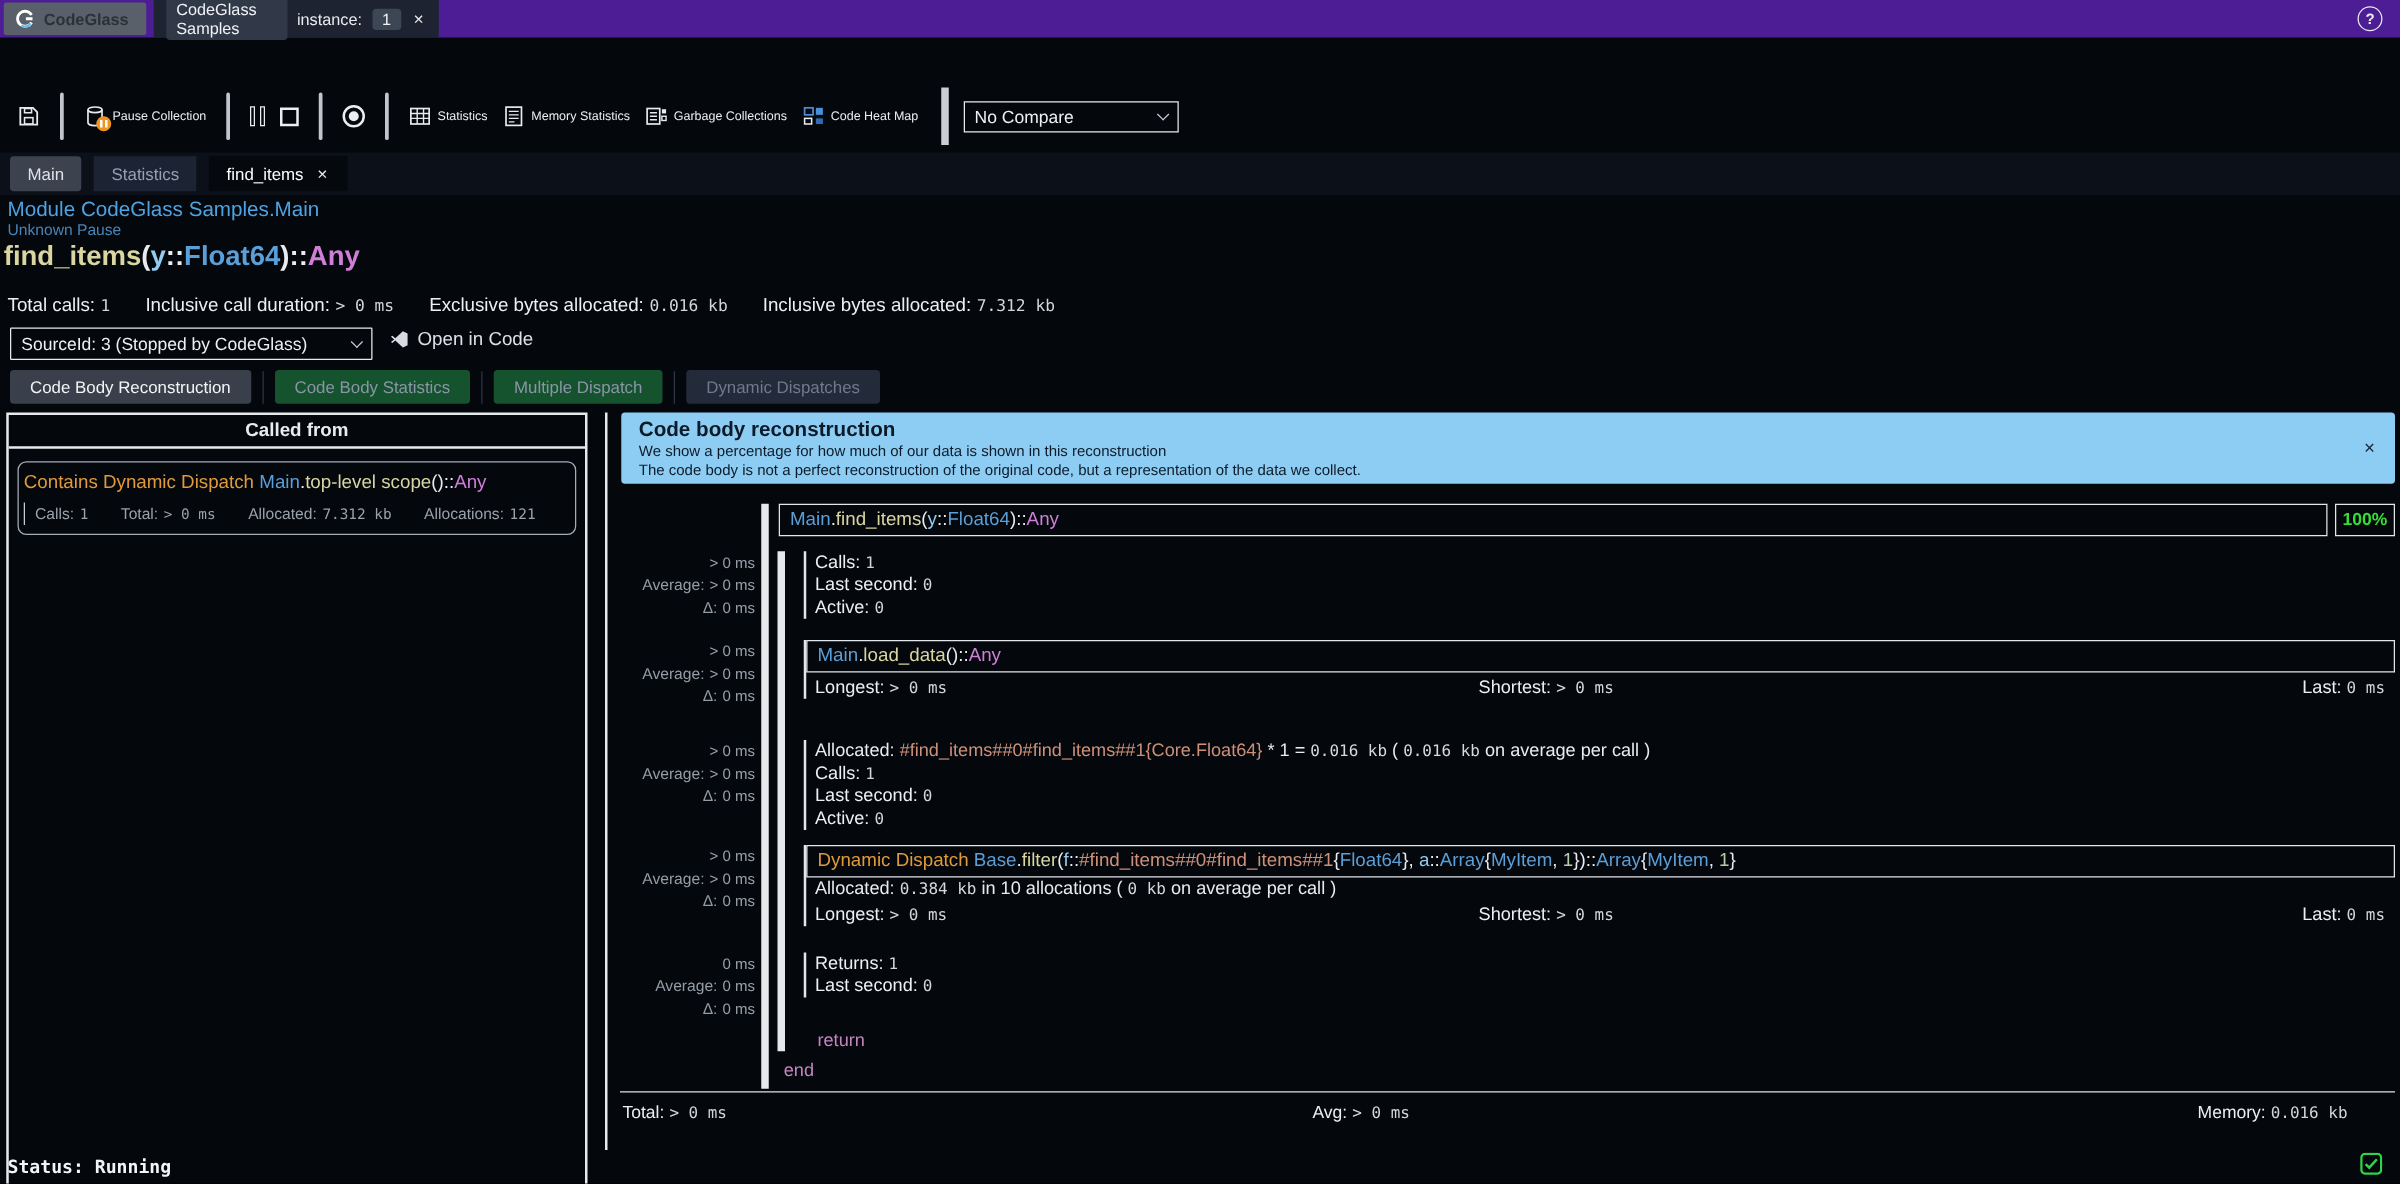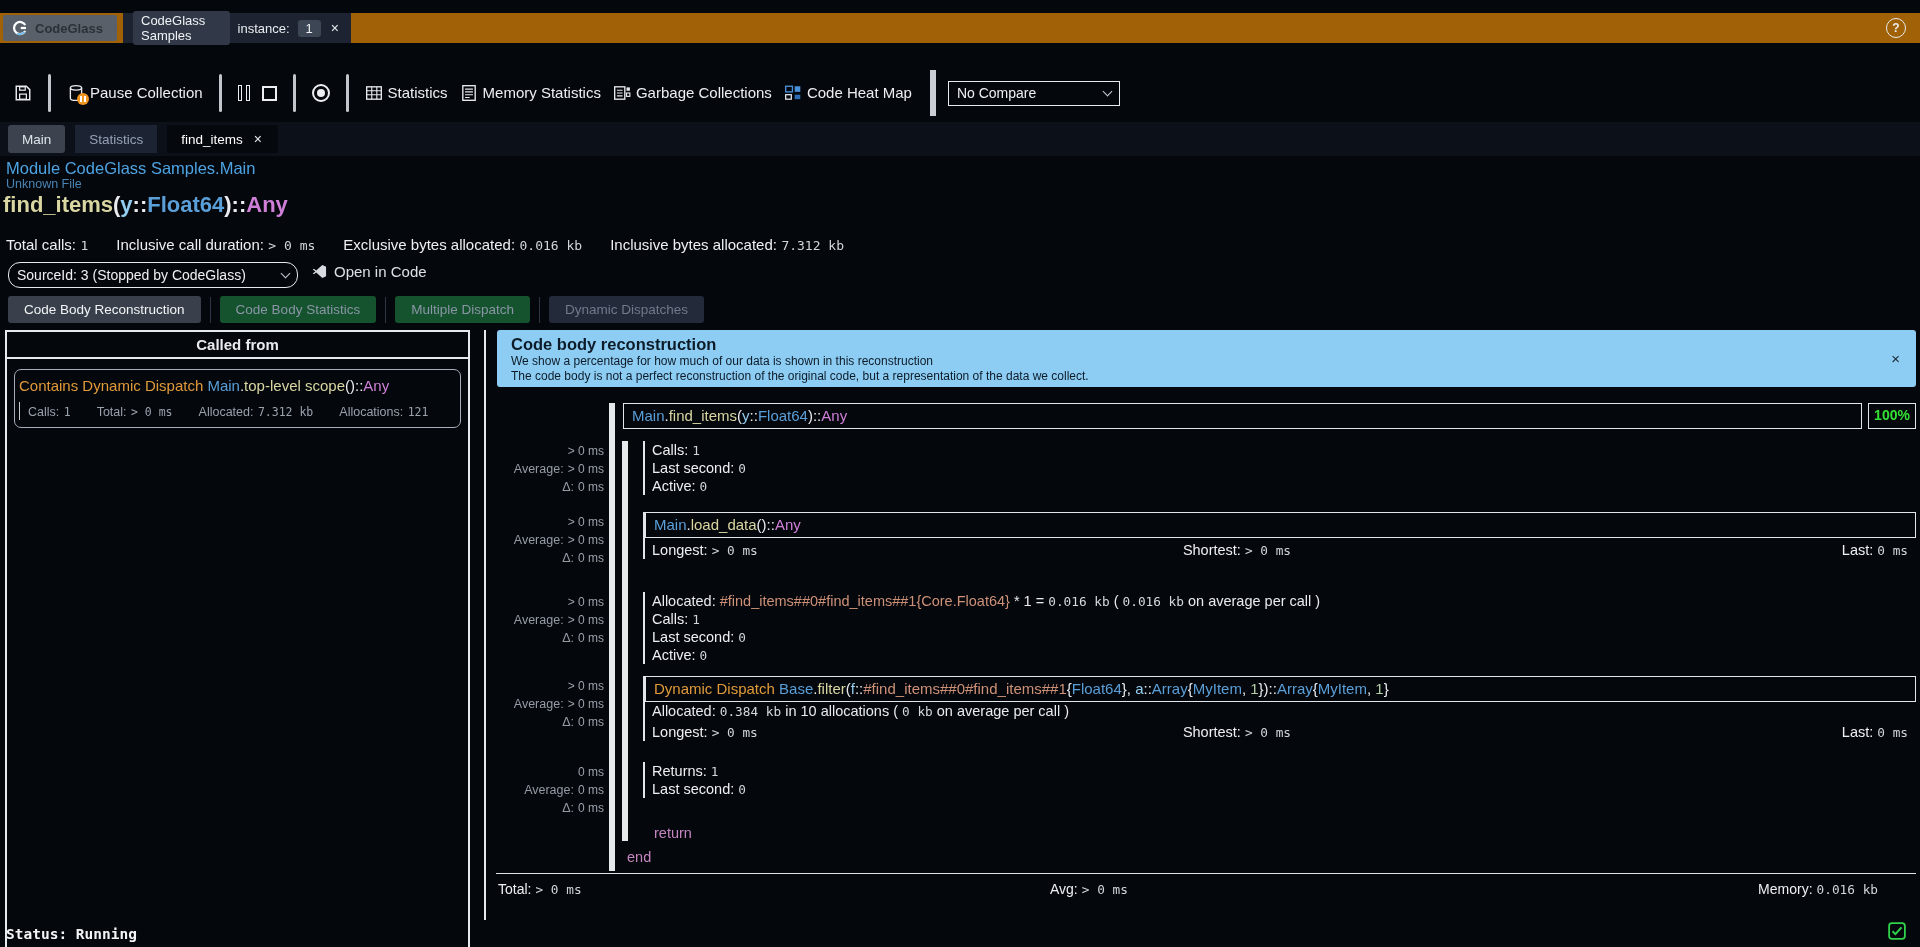--- a/index.html
+++ b/index.html
@@ -3,41 +3,41 @@
 <meta charset="utf-8">
 <style>
   *{box-sizing:border-box;margin:0;padding:0}
   html,body{background:#000}
   #app{position:relative;width:1920px;height:947px;background:#04070c;overflow:hidden;
        font-family:"Liberation Sans",sans-serif;color:#e9ebee}
   .mv{font-family:"DejaVu Sans Mono",monospace;font-size:0.88em;color:#d2d6da}
   .lbl{color:#edeff2}
 
   
-  #titlebar{position:absolute;left:0;top:13px;width:1920px;height:30px;background:#a16207;display:flex;align-items:stretch}
+  #titlebar{position:absolute;left:0;top:0;width:1920px;height:30px;background:#4c1d95;display:flex;align-items:stretch}
   #logo-box{margin:2px 0 2px 3px;width:114px;background:#596069;border-radius:2px;display:flex;align-items:center;gap:6px;padding:0 8px}
   #logo-box .brand{font-size:13px;font-weight:bold;color:#2b3138}
   #instance-tab{margin-left:6px;width:228px;background:#1d2330;display:flex;align-items:center;gap:8px;padding:0 10px}
   .chip{background:#313948;border-radius:3px;padding:2px 8px;font-size:13px;color:#f0f2f5}
   .chip-num{background:#3d4655;border-radius:3px;padding:1px 8px;font-size:13px;color:#f0f2f5}
   .inst-lbl{font-size:13px;color:#e8ebef}
   .xbtn{font-size:14px;color:#e8ebef;cursor:default;padding:0 2px}
   #help-icon{position:absolute;right:14px;top:5px;width:20px;height:20px;border:1.5px solid #e9ecef;border-radius:50%;
              display:flex;align-items:center;justify-content:center;font-size:12px;font-weight:bold;color:#e9ecef}
 
   
   #menubar{position:absolute;left:0;top:30px;width:1920px;height:34px;background:#0a0d13;display:flex;align-items:center;padding-left:6px}
   .menu-item{display:flex;align-items:center;padding:6px 12px;font-size:14.5px;color:#e8ebef}
   .chev{width:7px;height:7px;border-right:1.5px solid #c9ced6;border-bottom:1.5px solid #c9ced6;
         transform:rotate(45deg);margin-left:7px;margin-top:-4px}
   #gear-icon{position:absolute;right:16px;top:8px;font-size:17px;color:#ccd1d8}
 
   
   #toolbar{position:absolute;left:0;top:64px;width:1920px;height:58px;background:#04070c;display:flex;align-items:center;padding-left:8px}
-  .tbtn{display:flex;gap:5px;font-size:15px;color:#eceef1;padding:6px 6px}
+  .tbtn{display:flex;align-items:center;gap:5px;font-size:10px;color:#eceef1;padding:6px 6px}
   .tsep{width:3px;height:38px;background:#c2c6cc;border-radius:2px;margin:0 10px}
   .tsep-thick{width:6px;height:46px;background:#caced4;margin:0 12px}
   .icon16{width:18px;height:18px;display:block}
   .badge{position:relative}
   .badge .dot{position:absolute;right:-4px;bottom:-3px;width:12px;height:12px;background:#ee9421;border-radius:50%;
               display:flex;align-items:center;justify-content:center;gap:1.5px}
   .badge .dot i{display:block;width:2px;height:6px;background:#fff}
   .pauseglyph{display:flex;gap:4px}
   .pauseglyph i{display:block;width:4px;height:16px;border:1.5px solid #eceef1}
   .stopglyph{width:15px;height:15px;border:2px solid #eceef1}
@@ -55,21 +55,21 @@
 
   
   #breadcrumb{position:absolute;left:6px;top:159px;font-size:16.5px;color:#4da3e2}
   #file-line{position:absolute;left:6px;top:177px;font-size:12.5px;color:#4a84b4}
   #headline{position:absolute;left:3px;top:192px;font-size:22px}
   #summary{position:absolute;left:6px;top:236px;display:flex;gap:28px;align-items:baseline}
   #summary .lbl{font-size:15px}
   #summary .mv{font-size:13px}
 
   
-  #source-select{position:absolute;left:8px;top:262px;width:290px;height:26px;border:1.5px solid #e8ebee;border-radius:12px;
+  #source-select{position:absolute;left:8px;top:262px;width:290px;height:26px;border:1.5px solid #e8ebee;border-radius:1px;
                  display:flex;align-items:center;justify-content:space-between;padding:0 8px;font-size:14px;color:#eef0f3}
   #open-in-code{position:absolute;left:312px;top:263px;display:flex;align-items:center;gap:7px;font-size:15px;color:#dde1e6}
   #subtabs{position:absolute;left:8px;top:296px;display:flex;align-items:center}
   .stab{height:27px;display:flex;align-items:center;padding:0 16px;font-size:13.5px;border-radius:3px;white-space:nowrap}
   .stab-active{background:#39404b;color:#f2f4f6}
   .stab-idle{background:#14532d;color:#8b95a7}
   .stab-dim{background:#232a39;color:#707a8c}
   .stab-sep{width:1px;height:26px;background:#2e3547;margin:0 9px}
 
   
@@ -243,21 +243,21 @@
     <div class="dtab dtab-stat">
       <span>Statistics</span>
     </div>
     <div class="dtab dtab-active">
       <span>find_items</span>
       <span class="xbtn">×</span>
     </div>
   </div>
 
   <div id="breadcrumb">Module CodeGlass Samples.Main</div>
-  <div id="file-line">Unknown File</div>
+  <div id="file-line">Unknown Pause</div>
   <h1 id="headline"><span class="tok-fn">find_items</span><span class="tok-plain">(</span><span class="tok-var">y</span><span class="tok-plain">::</span><span class="tok-type">Float64</span><span class="tok-plain">)::</span><span class="tok-any">Any</span></h1>
 
   <div id="summary">
     <span><span class="lbl">Total calls:</span> <span class="mv">1</span></span>
     <span><span class="lbl">Inclusive call duration:</span> <span class="mv">&gt; 0 ms</span></span>
     <span><span class="lbl">Exclusive bytes allocated:</span> <span class="mv">0.016 kb</span></span>
     <span><span class="lbl">Inclusive bytes allocated:</span> <span class="mv">7.312 kb</span></span>
   </div>
 
   <div id="source-select">

